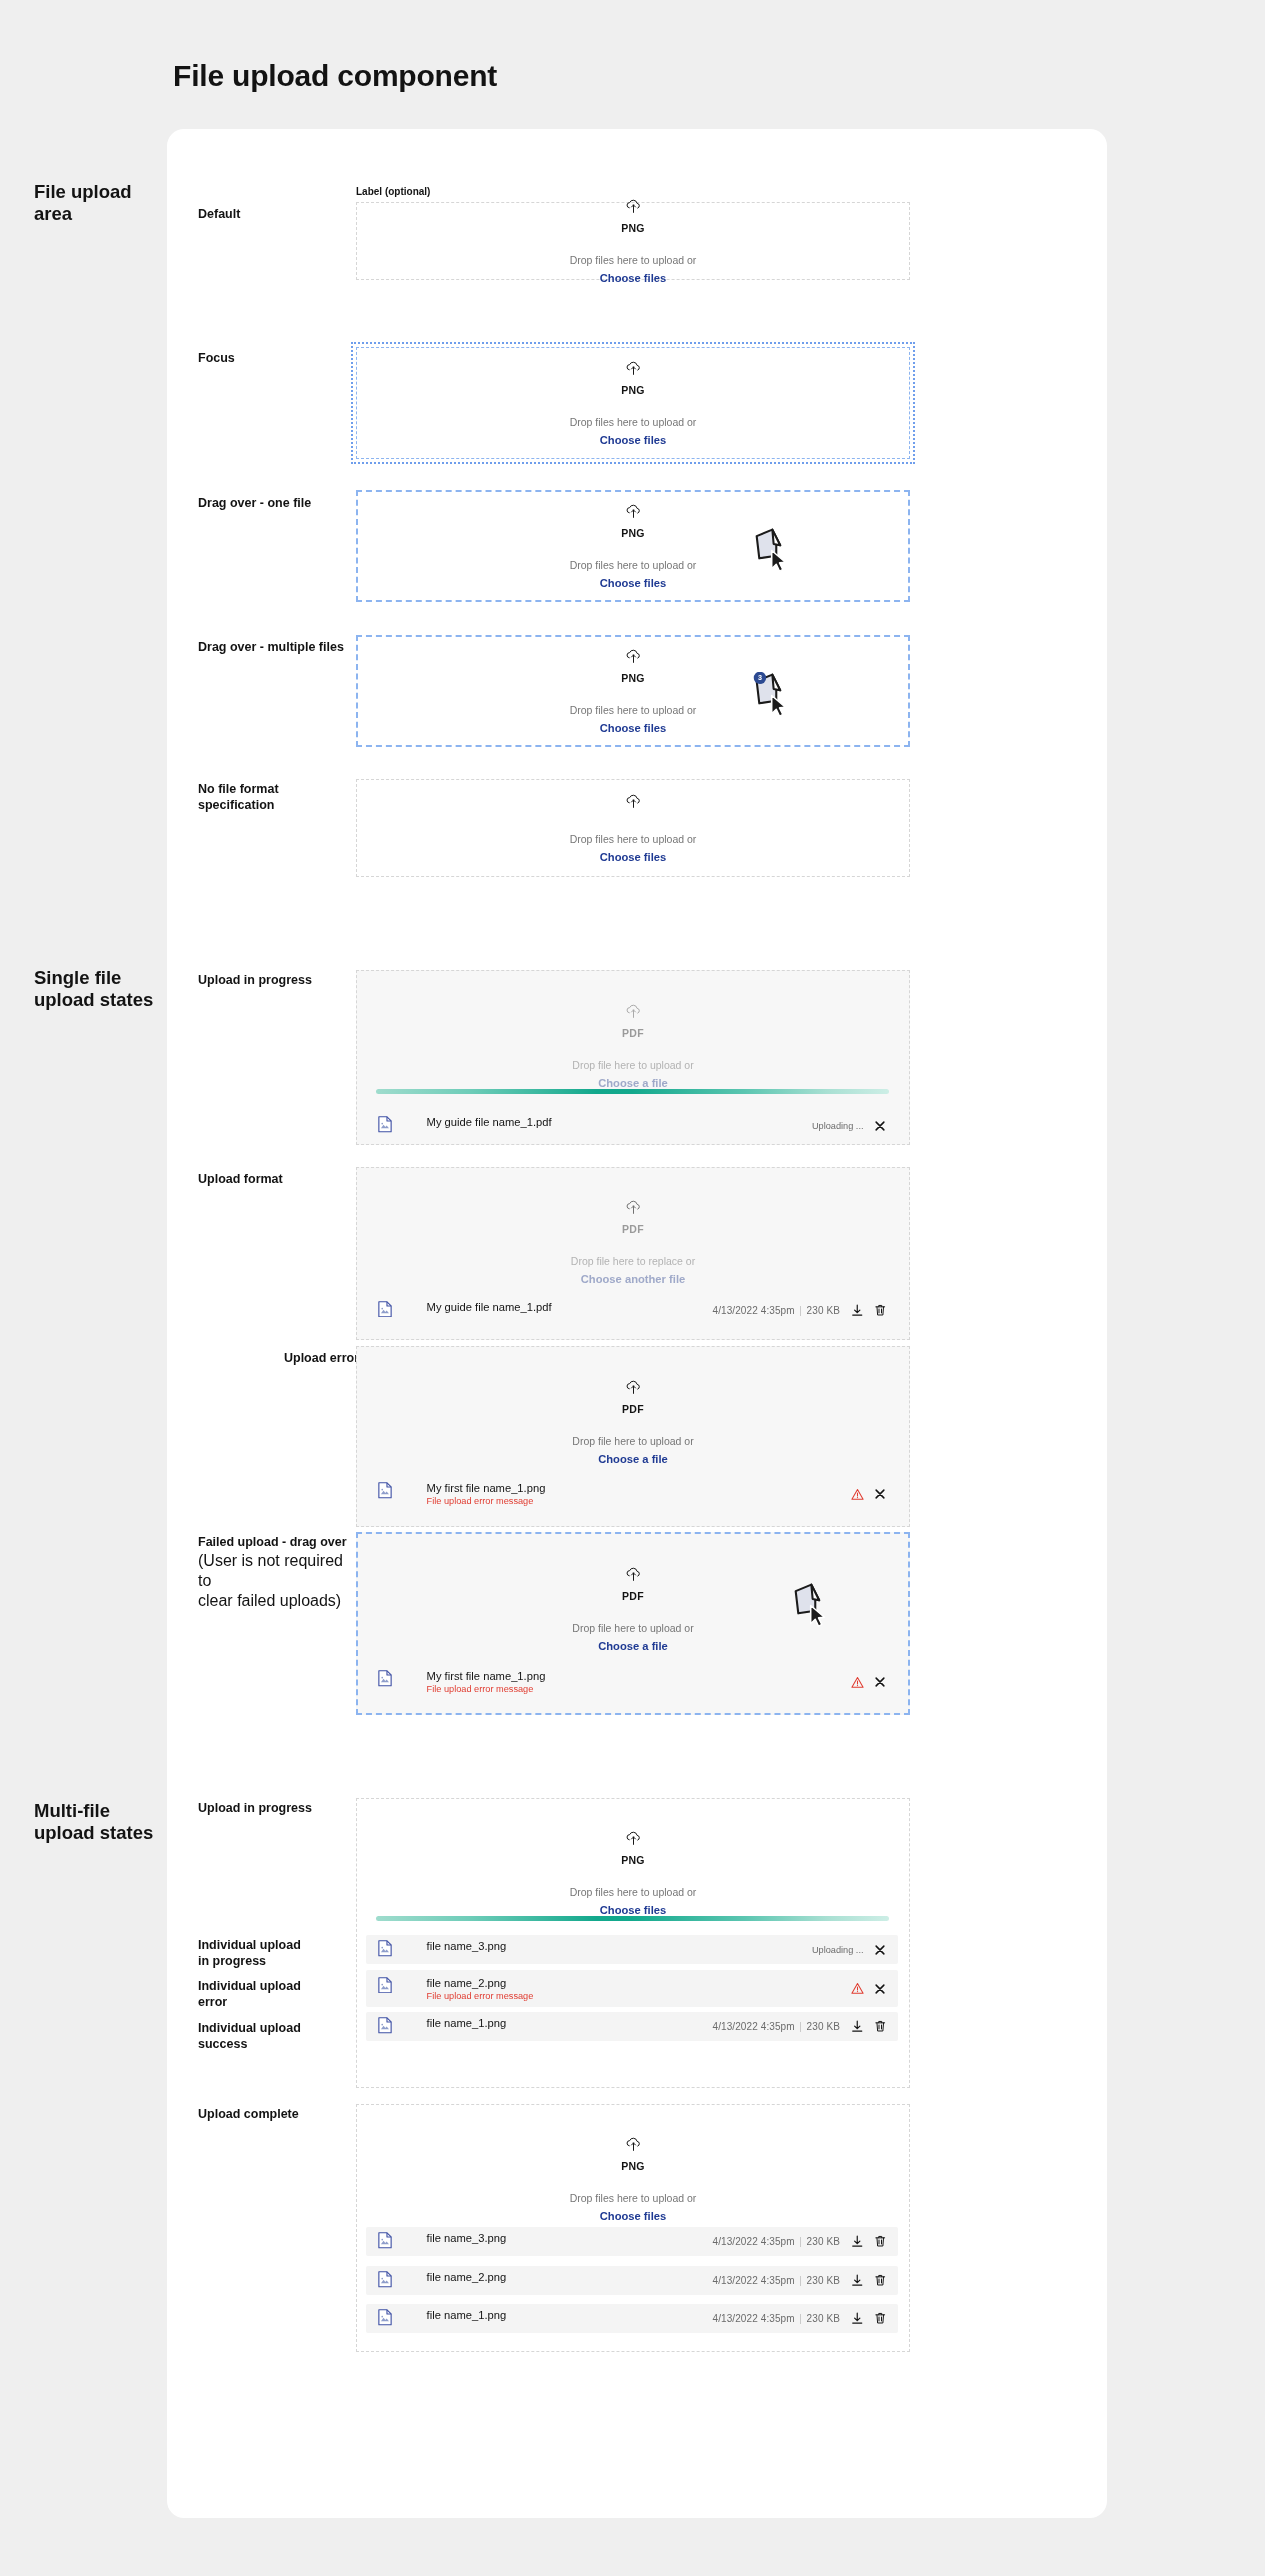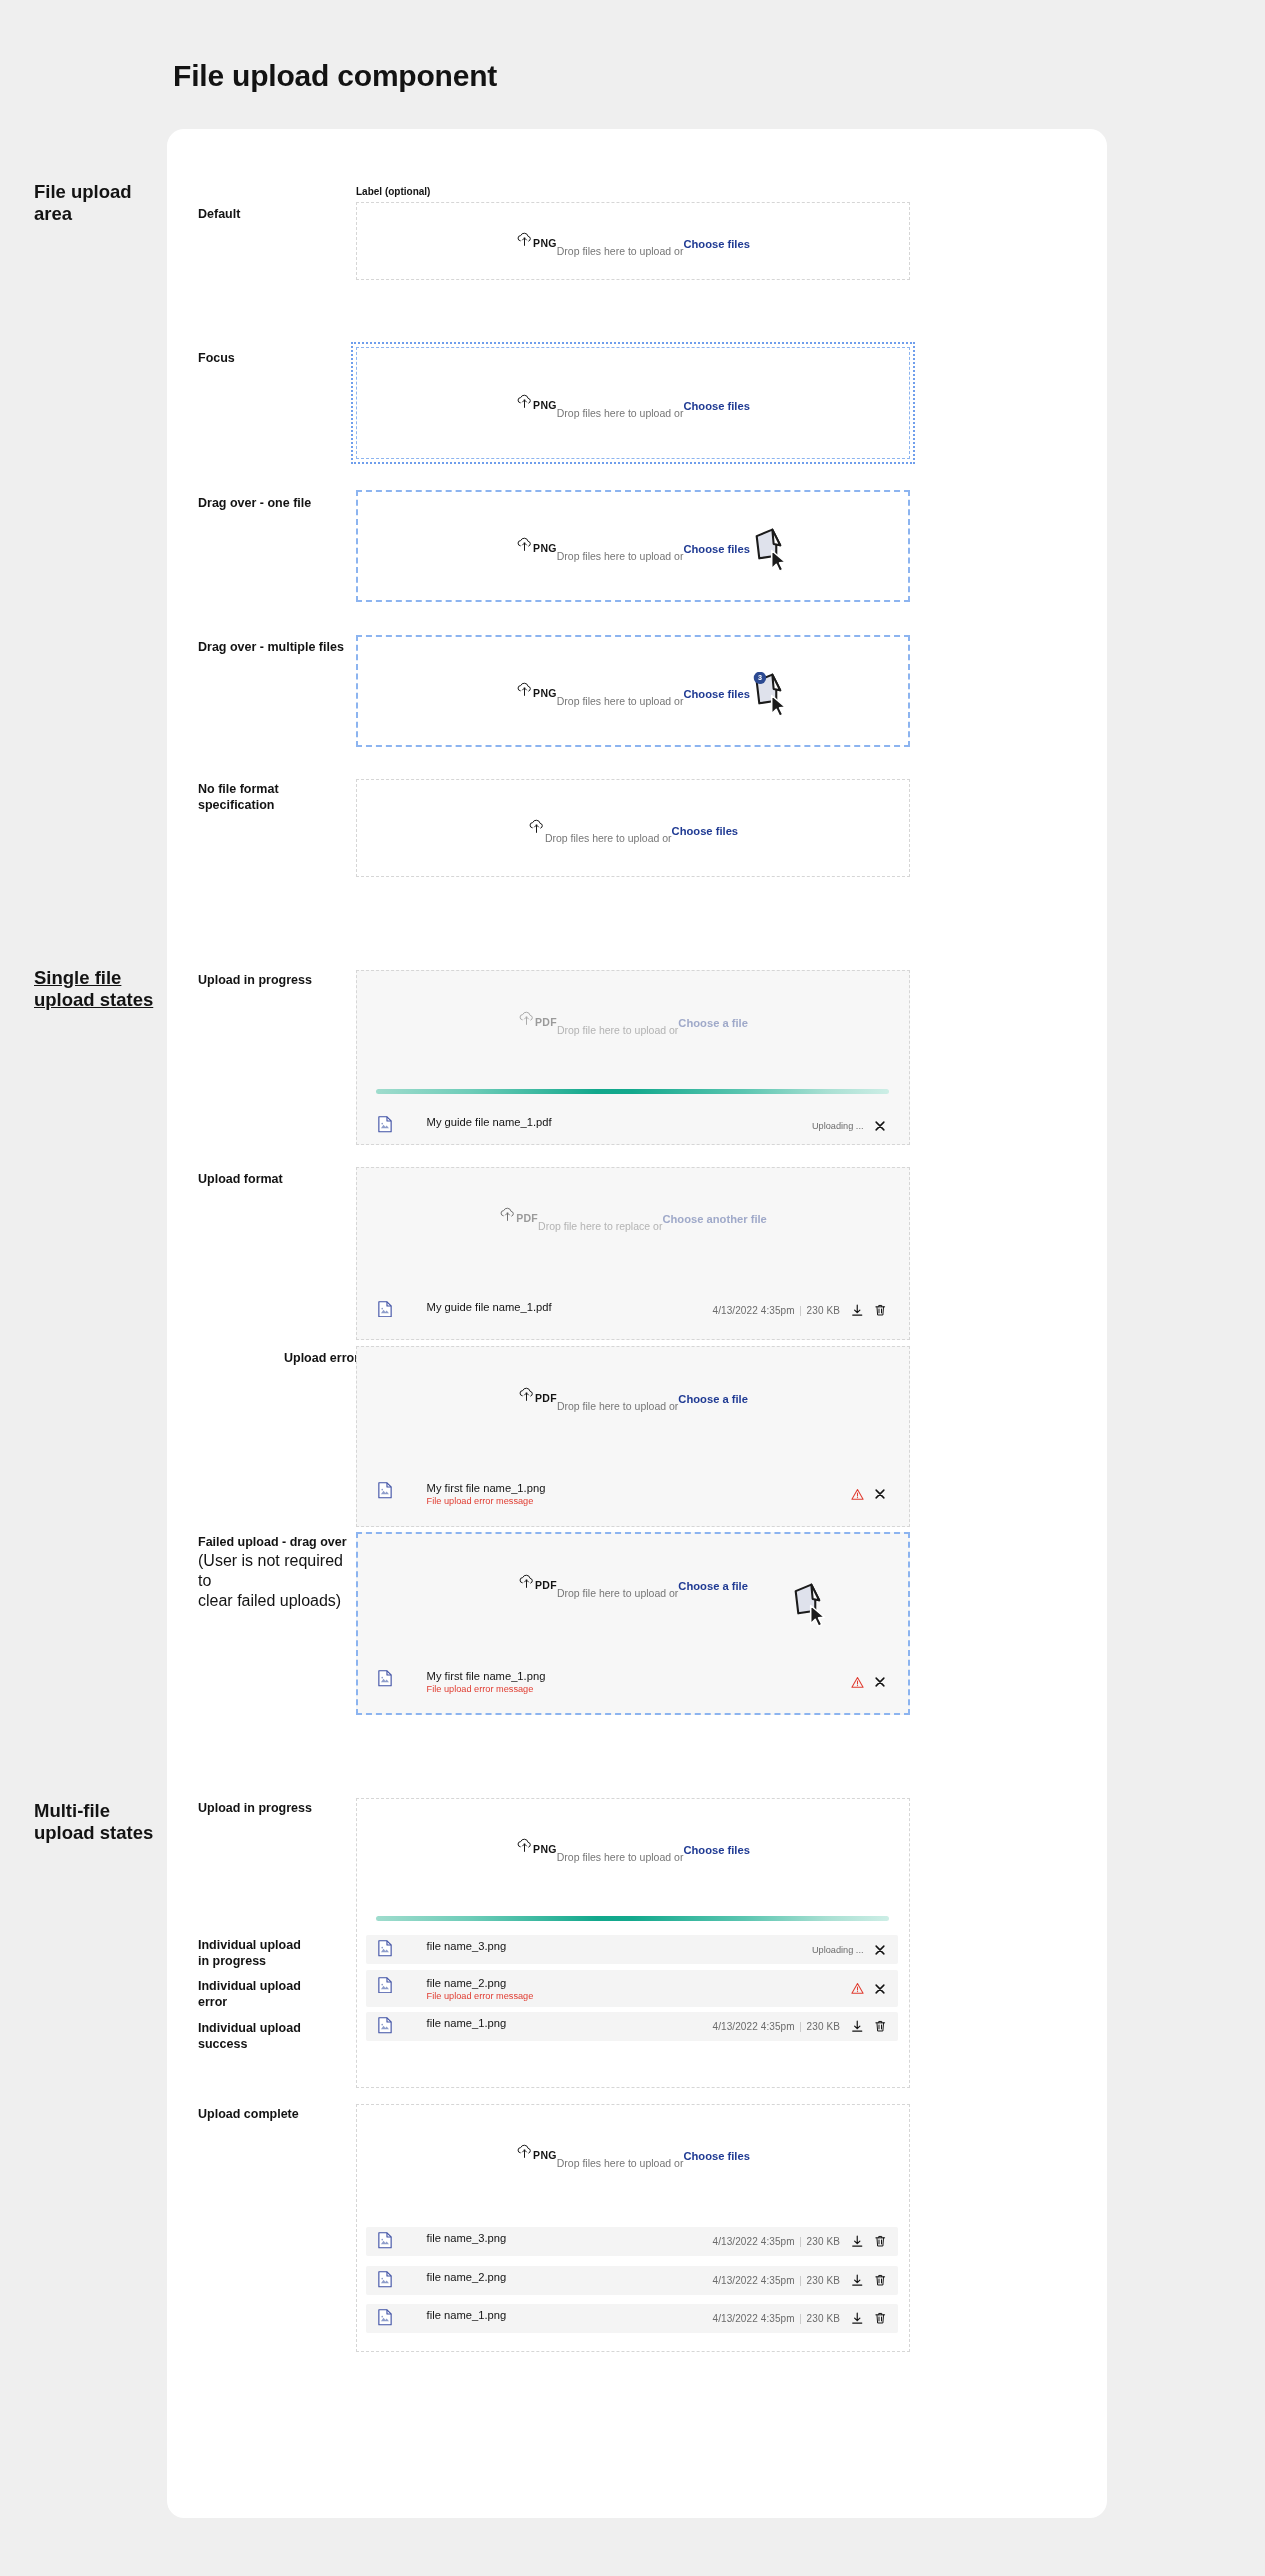--- a/index.html
+++ b/index.html
@@ -69,21 +69,21 @@
     align-items: center;
     justify-content: center;
   }
   .dz-default  { border: 1.3px dashed #d6d6d6; }
   .dz-focus    { border: 1.3px dashed #8cb4f0; outline: 2px dotted #6f9eec; outline-offset: 3.3px; }
   .dz-drag     { border: 2px dashed #8cb4f0; }
   .dz-filled   { border: 1.3px dashed #d6d6d6; background: #f7f7f7; }
 
   .dz-inner {
     display: flex;
-    flex-direction: row;
+    flex-direction: column;
     align-items: center;
     justify-content: center;
     width: 100%;
   }
 
   .upload-icon { display: block; }
   .fmt-label {
     font-size: 10.5px;
     font-weight: bold;
     color: #131313;
@@ -167,21 +167,21 @@
 </style>
 </head>
 <body>
 
 <div class="page-title">File upload component</div>
 
 <div class="card"></div>
 
 <div class="section-header sh-area" style="white-space: pre-line;">File upload
 area</div>
-<div class="section-header sh-single" style="white-space: pre-line; text-decoration: underline;">Single file
+<div class="section-header sh-single" style="white-space: pre-line;">Single file
 upload states</div>
 <div class="section-header sh-multi" style="white-space: pre-line;">Multi-file
 upload states</div>
 
 <div style="position:absolute;left:356px;top:186px;font-size:10px;font-weight:bold;color:#131313;">Label (optional)</div>
 
 <div class="state-label" style="left:198px;top:207px;">Default</div>
 <div class="dropzone dz-default" style="top:202px;height:78px;">
   <div class="dz-inner">
     <span class="upload-icon">

